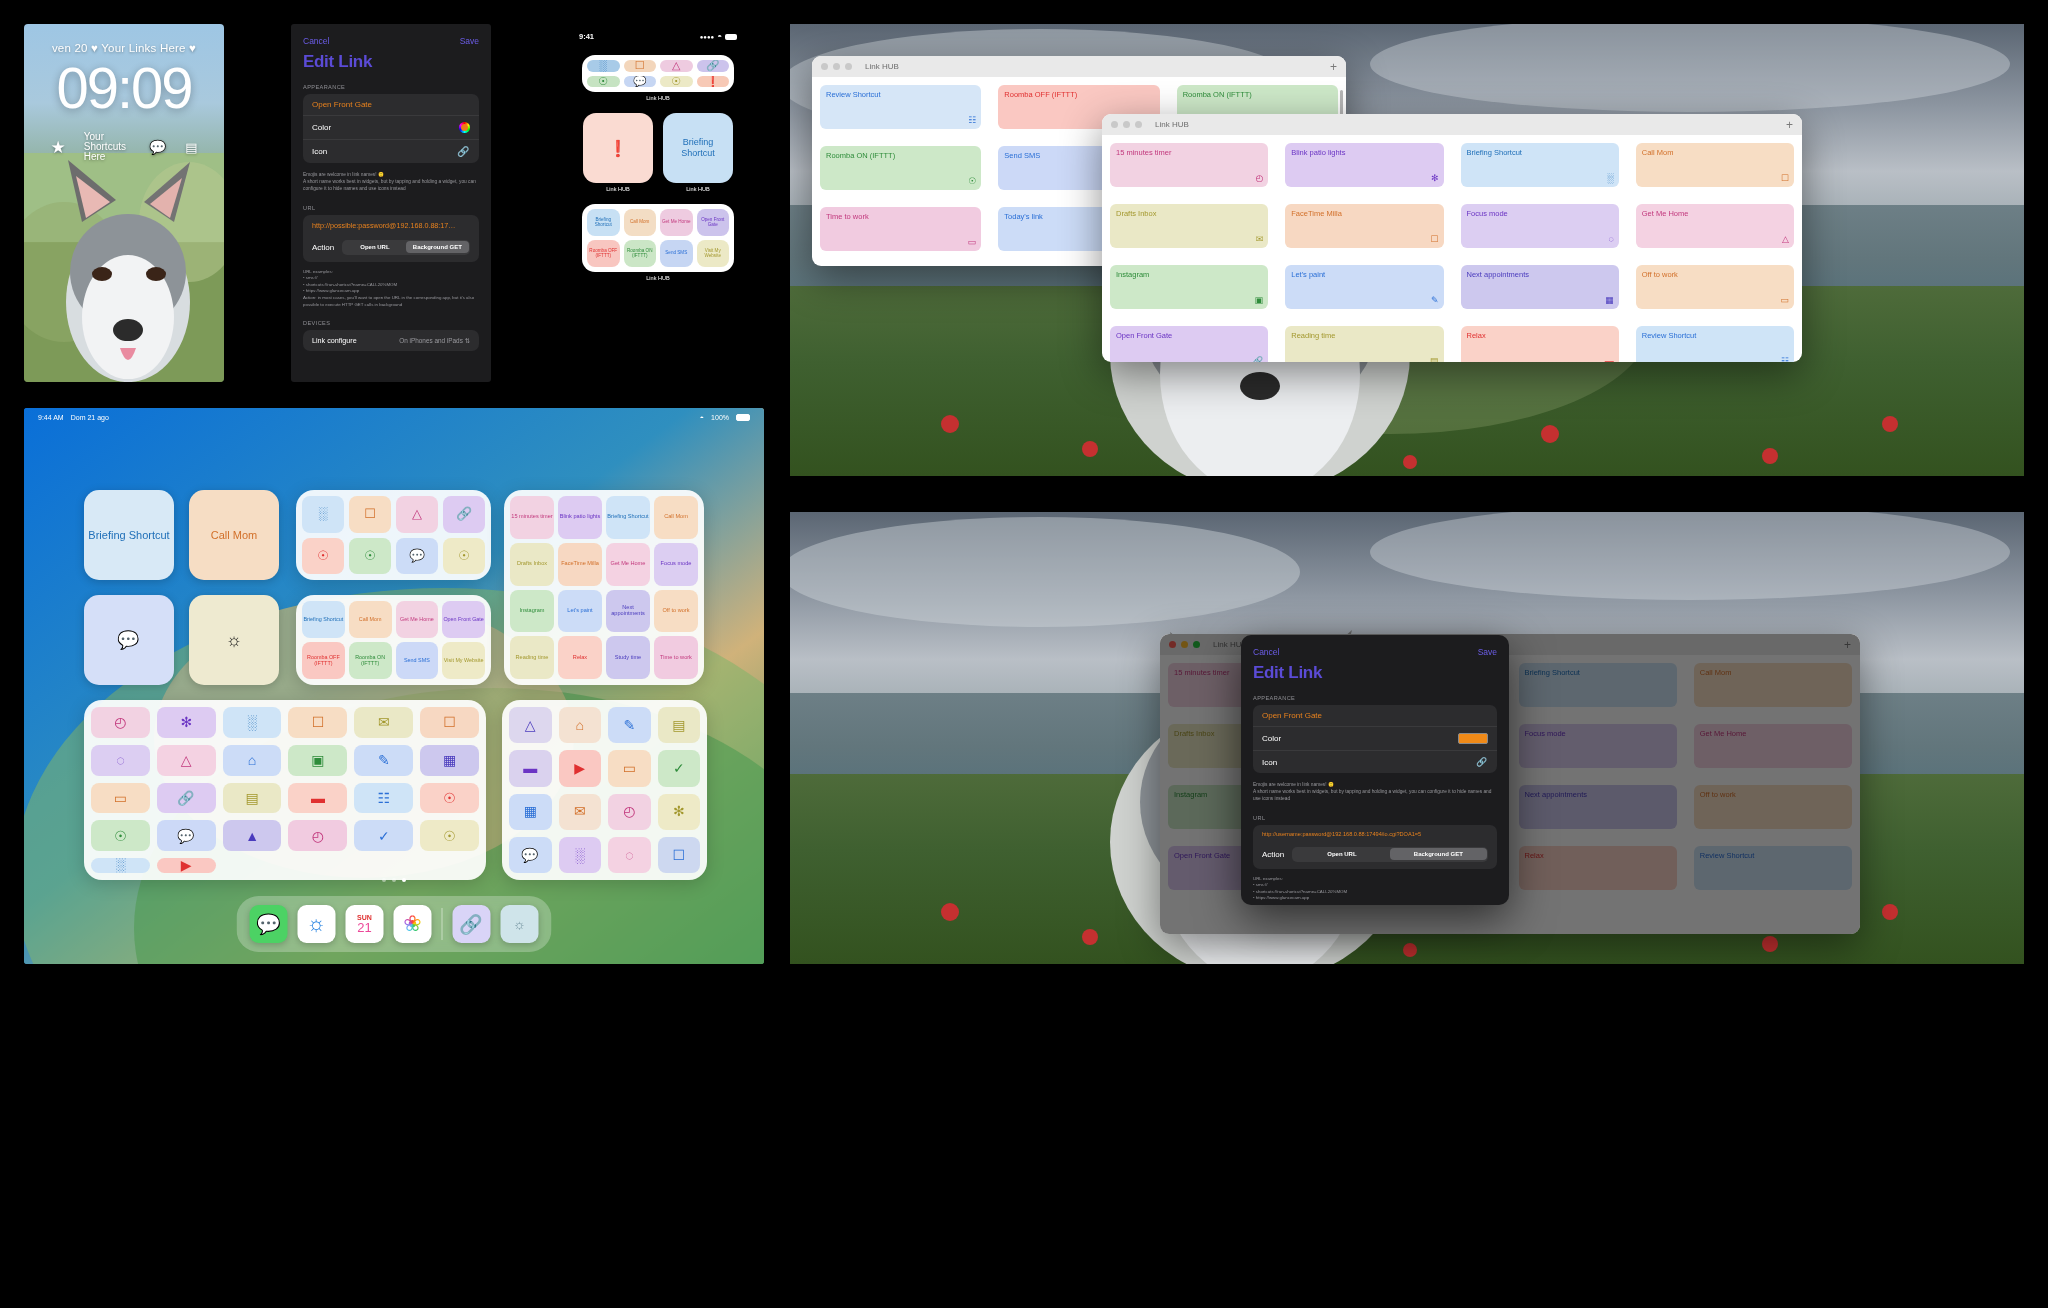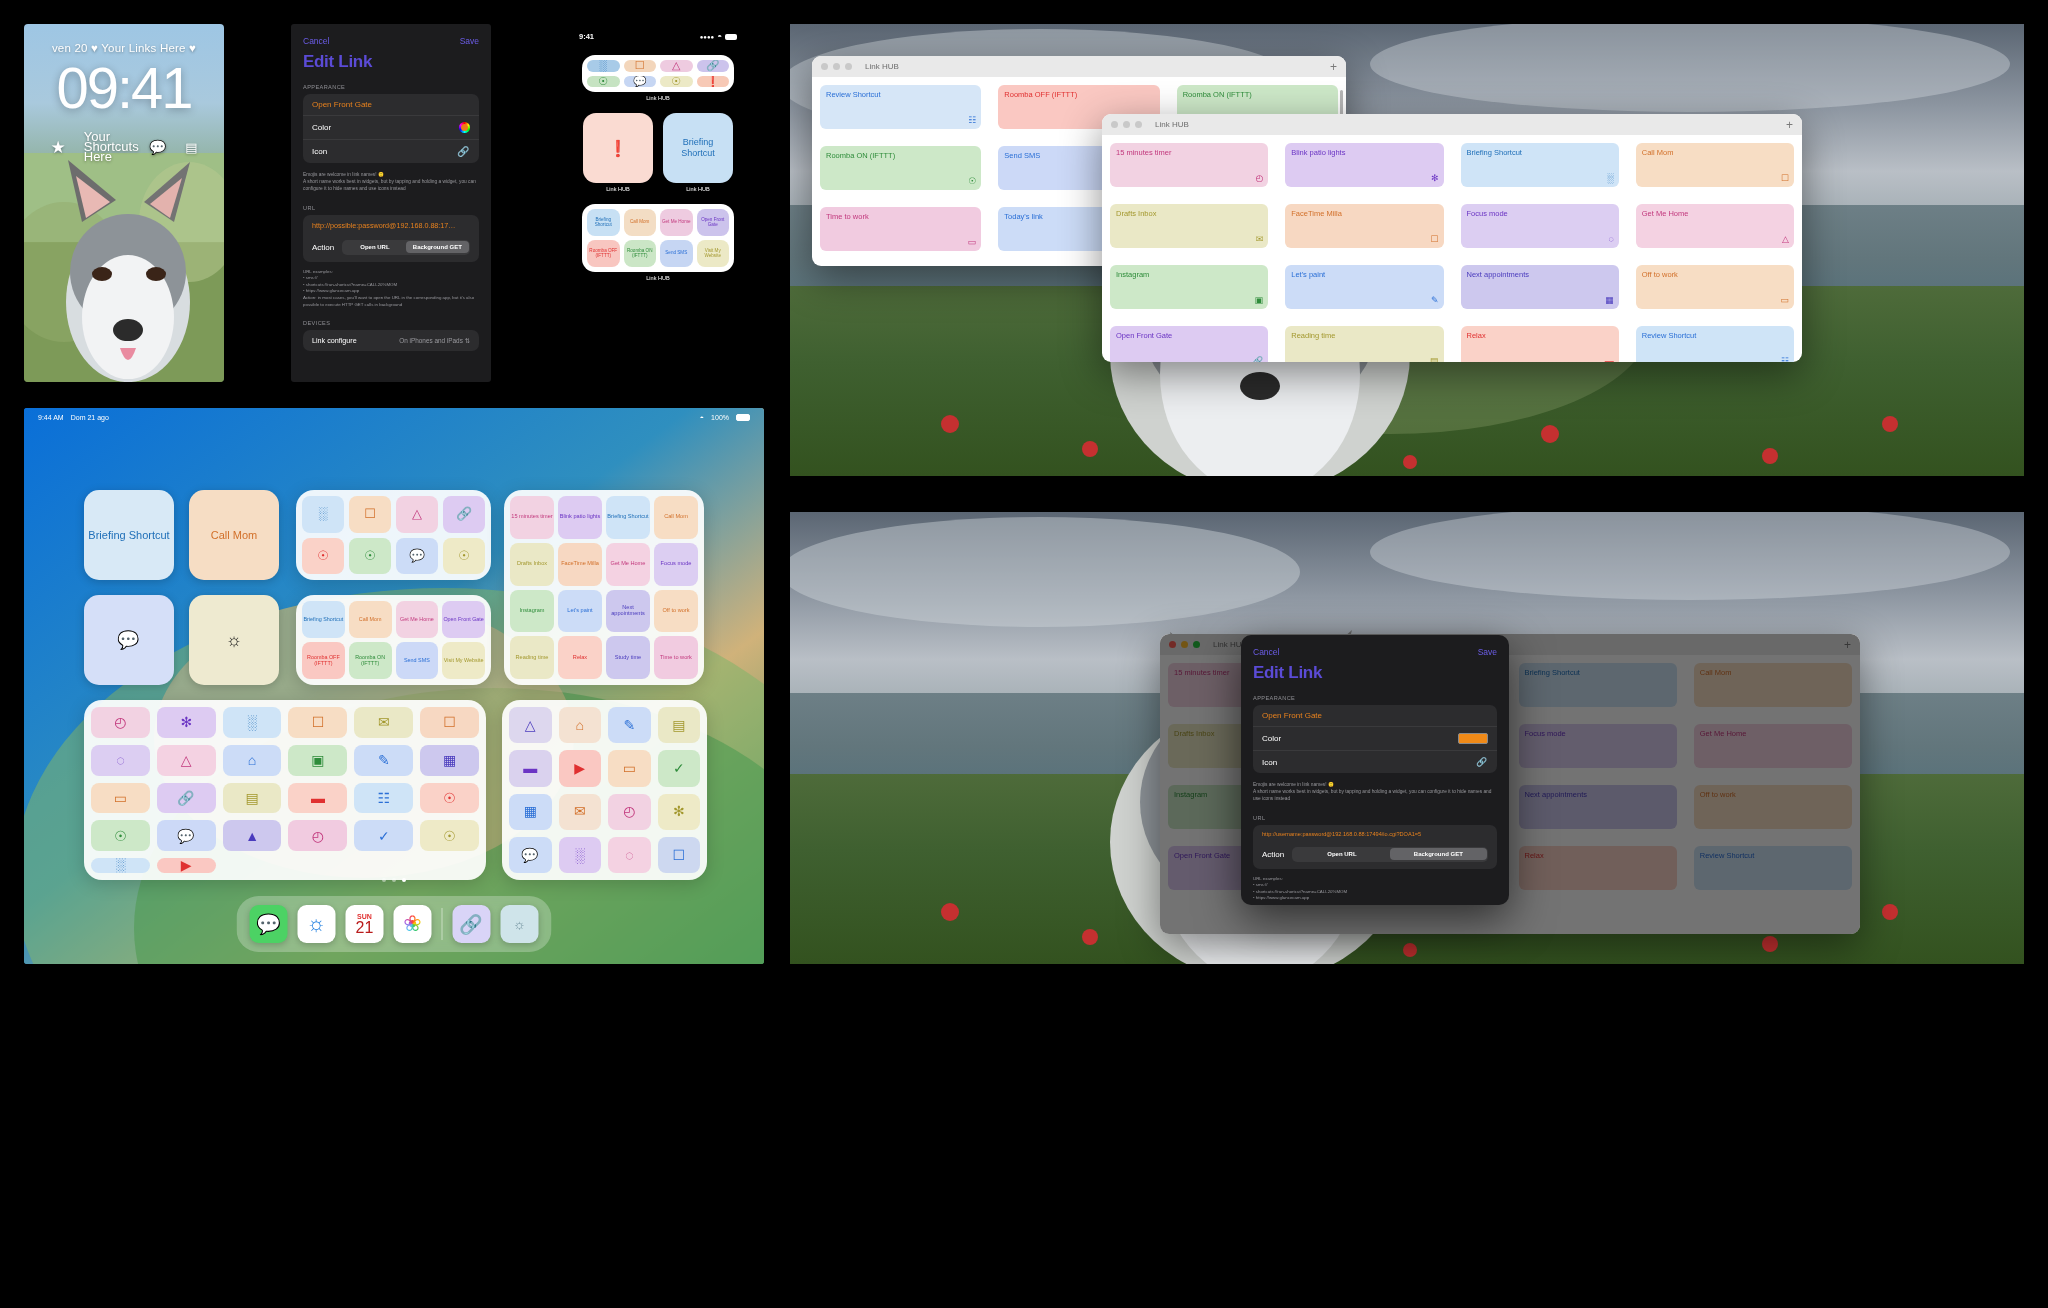--- a/index.html
+++ b/index.html
@@ -31,21 +31,21 @@
   .ls-time {
     position: absolute; top: 30px; width: 100%; text-align: center;
     color: #ffffff; font-size: 58px; font-weight: 300; letter-spacing: -2px;
     text-shadow: 0 2px 8px rgba(0,0,0,.3);
   }
   .ls-widgets {
     position: absolute; top: 108px; left: 0; width: 100%;
     display: flex; align-items: center; justify-content: center; gap: 18px;
     color: #fff; text-shadow: 0 1px 3px rgba(0,0,0,.4);
   }
-  .ls-widgets .lsw-text { font-size: 13px; line-height: 10px; width: 48px; }
+  .ls-widgets .lsw-text { font-size: 10px; line-height: 10px; width: 48px; }
 
   
   #editlink {
     left: 291px; top: 24px; width: 200px; height: 358px;
     background: #1c1c1e; border-radius: 3px;
     color: #fff;
   }
   .el-topbar { display:flex; justify-content: space-between; padding: 12px 12px 0; }
   .el-topbar span { font-size: 8.5px; color: #6b5ce7; }
   .el-title { padding: 6px 12px 0; font-size: 17px; font-weight: 700; color:#5b4bd6; letter-spacing:-.3px;}
@@ -151,21 +151,21 @@
     <path d="M146 66 L158 26 L126 52 Z" fill="#e3b2ad"></path>
     <ellipse cx="104" cy="150" rx="62" ry="80" fill="#d8dde0"></ellipse>
     <ellipse cx="104" cy="120" rx="58" ry="58" fill="#8d9398"></ellipse>
     <ellipse cx="104" cy="165" rx="46" ry="62" fill="#f2f3f4"></ellipse>
     <ellipse cx="78" cy="122" rx="10" ry="7" fill="#3a2418"></ellipse>
     <ellipse cx="132" cy="122" rx="10" ry="7" fill="#3a2418"></ellipse>
     <ellipse cx="104" cy="178" rx="15" ry="11" fill="#2b2b2b"></ellipse>
     <path d="M96 196 q8 24 16 0 z" fill="#e98ba0"></path>
   </svg>
   <div class="ls-date">ven 20  ♥  Your Links Here  ♥</div>
-  <div class="ls-time">09:41</div>
+  <div class="ls-time">09:09</div>
   <div class="ls-widgets">
     <span style="font-size:17px;">★</span>
     <span class="lsw-text">Your Shortcuts Here</span>
     <span style="font-size:14px;">💬</span>
     <span style="font-size:13px;">▤</span>
   </div>
 </div>
 
 <div class="panel" id="editlink">
   <div class="el-topbar">
@@ -589,21 +589,21 @@
 
   <div class="dock">
     <div class="dockicon" style="background:#4cd264;">
       <span style="color:#fff;font-size:20px;">💬</span>
     </div>
     <div class="dockicon" style="background:#fff;">
       <span style="color:#1f7fe0;font-size:22px;">☼</span>
     </div>
     <div class="dockicon" style="background:#fff;flex-direction:column;line-height:1;">
       <span style="color:#e03030;font-size:7px;font-weight:700;">SUN</span>
-      <span style="color:#b91c1c;font-size:16px;">21</span>
+      <span style="color:#ec4899;font-size:13px;">21</span>
     </div>
     <div class="dockicon" style="background:#fff;">
       <span style="font-size:22px;background:conic-gradient(#ff3b30,#ffcc00,#34c759,#5ac8fa,#af52de,#ff3b30);-webkit-background-clip:text;background-clip:text;color:transparent;">❀</span>
     </div>
     <div class="dockdiv"></div>
     <div class="dockicon" style="background:#d9d4f7;">
       <span style="color:#5b4bd6;font-size:19px;">🔗</span>
     </div>
     <div class="dockicon" style="background:#cfe4ea;">
       <span style="color:#6f8f9b;font-size:14px;">☼</span>

